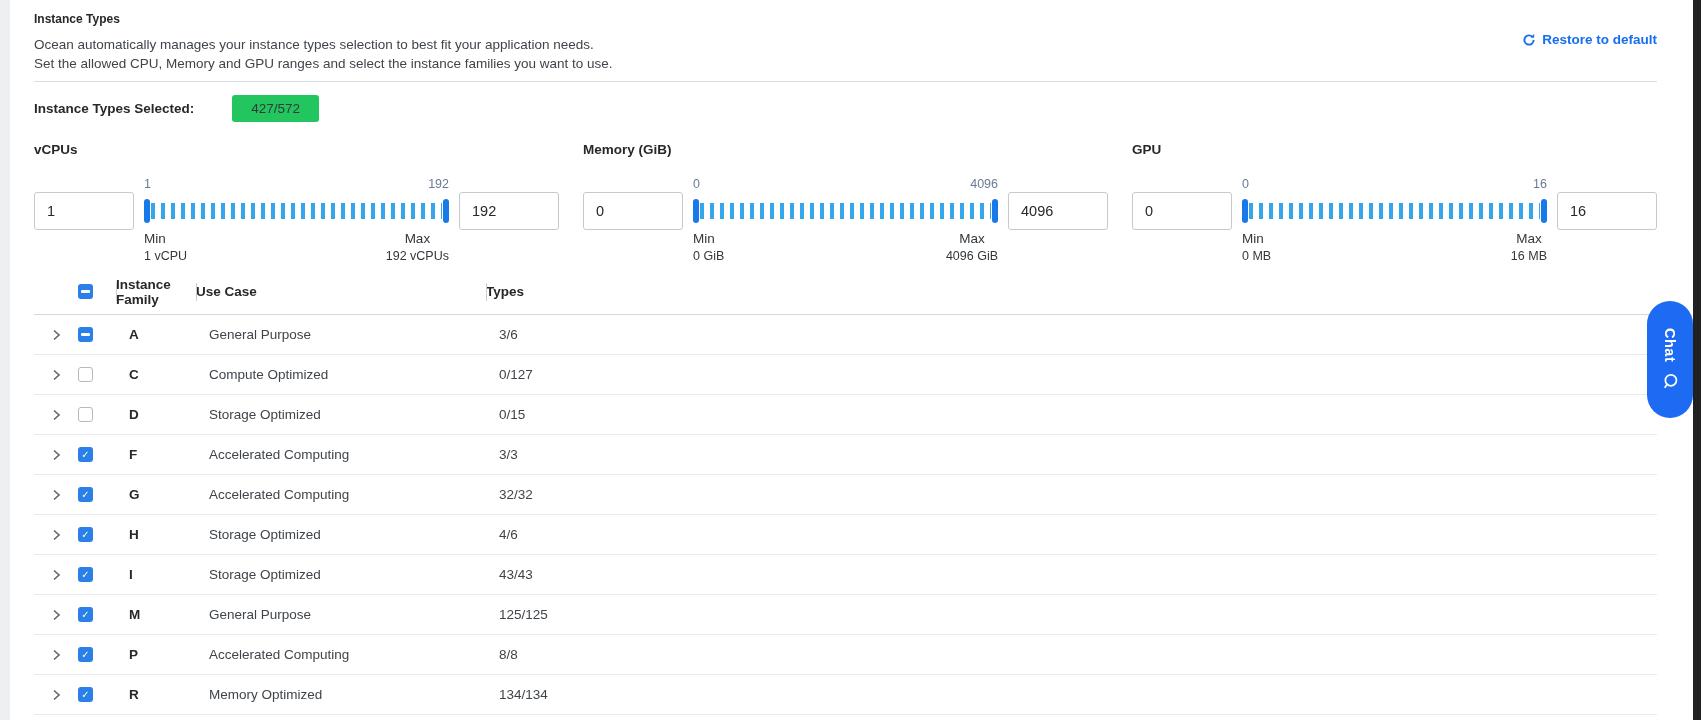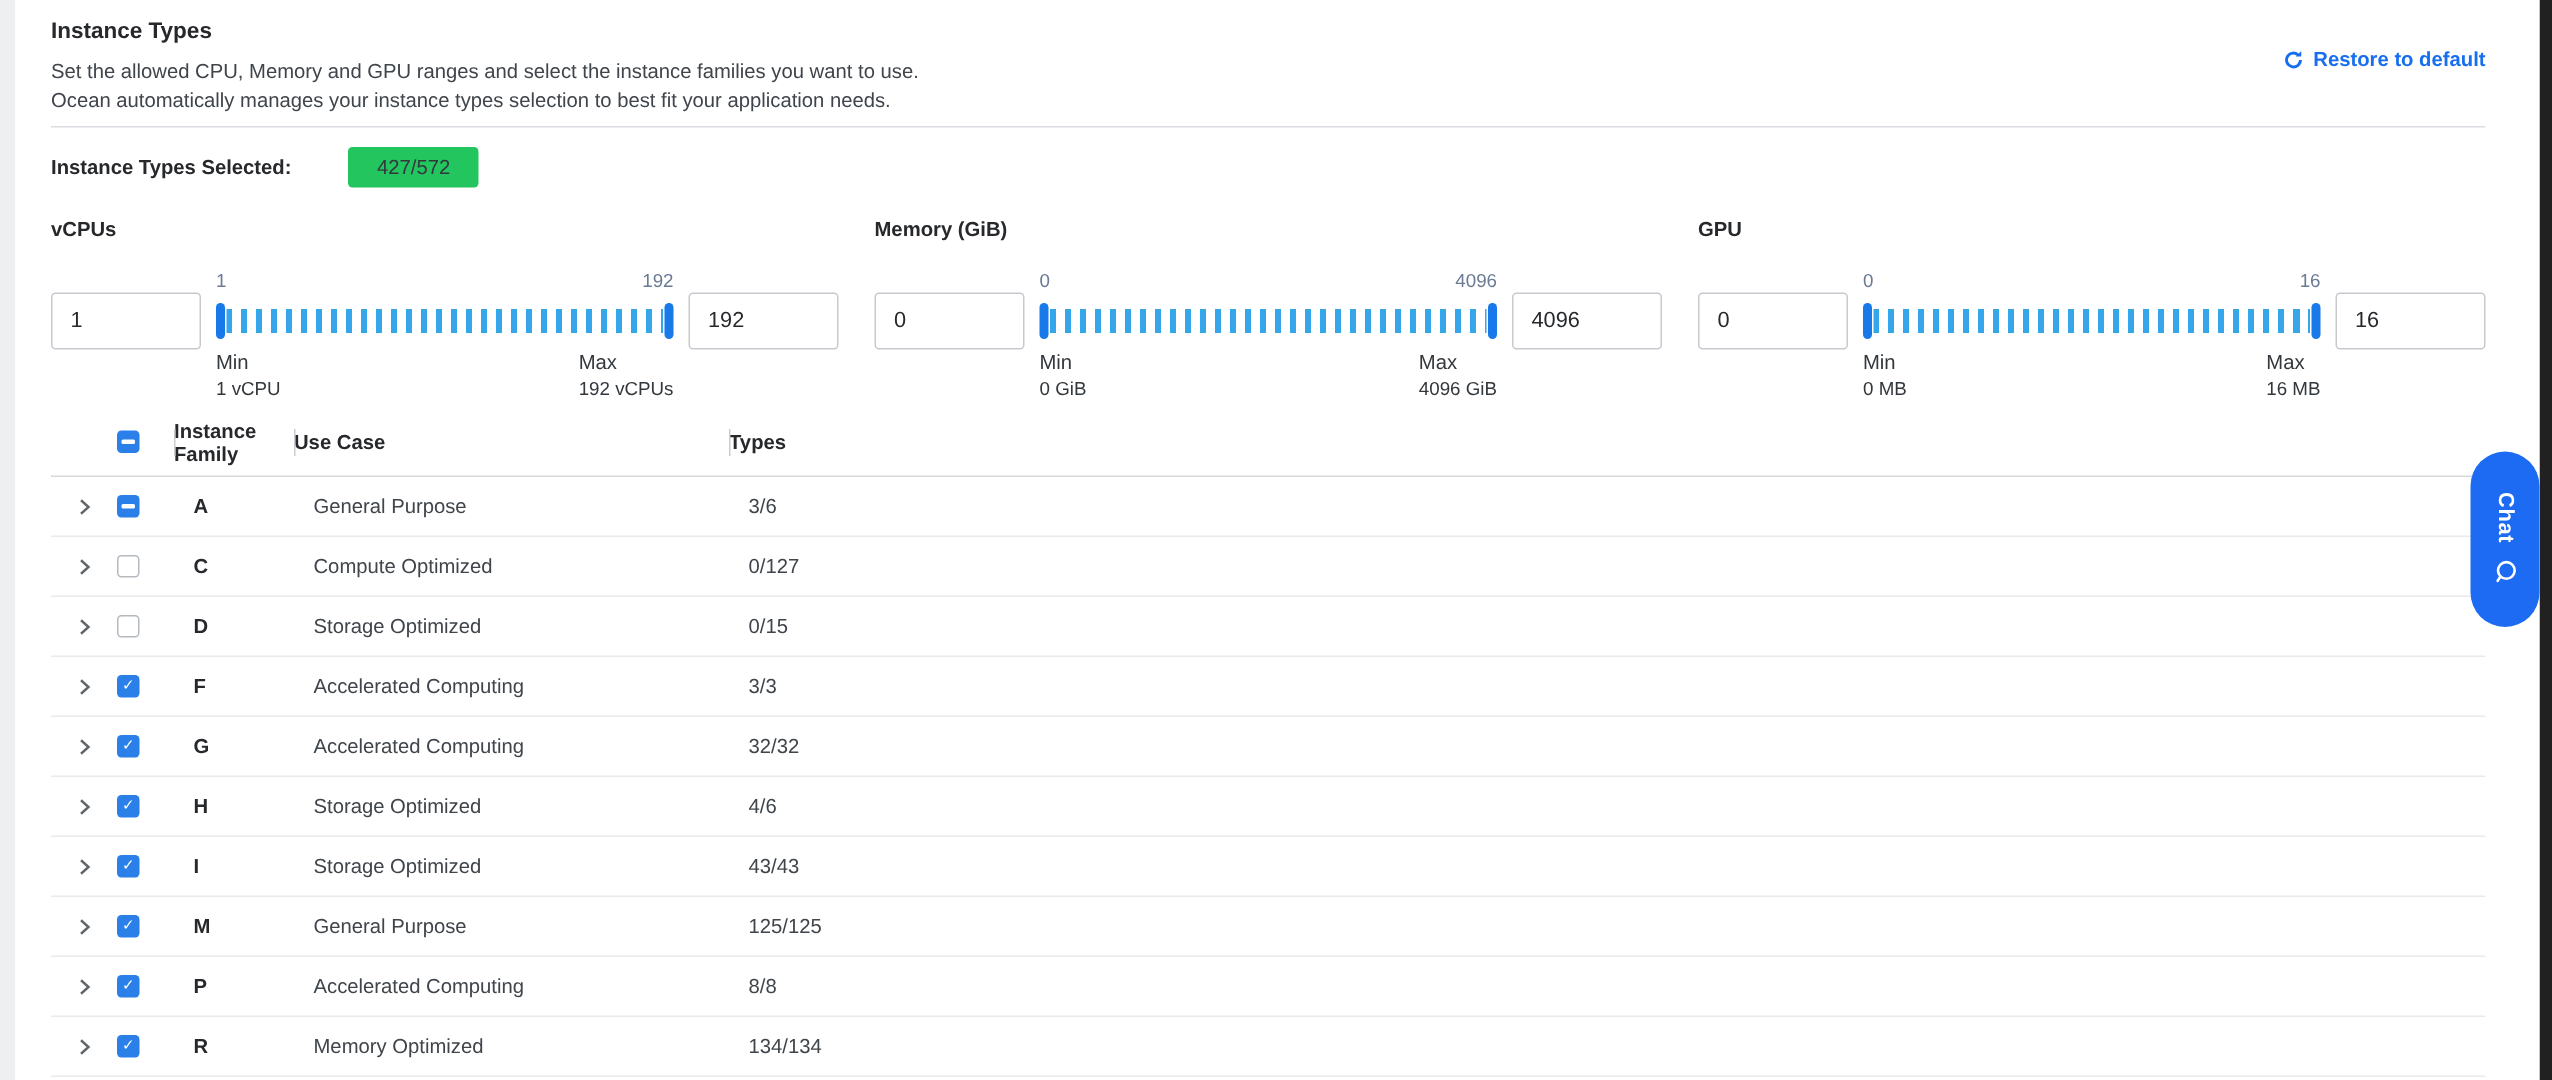--- a/index.html
+++ b/index.html
@@ -7,21 +7,21 @@
   body {
     font-family:"Liberation Sans","DejaVu Sans",sans-serif;
     background:#ffffff; color:#26282b; position:relative;
   }
   .edge-left  { position:absolute; left:0; top:0; bottom:0; width:10px; background:#edeff0; }
   .edge-right { position:absolute; right:0; top:0; bottom:0; width:8px; background:#212121; }
   .page { position:absolute; left:10px; right:8px; top:0; bottom:0; background:#fff; padding:0 36px 0 24px; }
 
   
   .hdr { position:relative; padding-top:12px; padding-bottom:8px; border-bottom:1px solid #dadde1; }
-  .hdr-title { font-size:15px; font-weight:bold; margin-bottom:9px; }
+  .hdr-title { font-size:12px; font-weight:bold; margin-bottom:9px; }
   .hdr-desc  { font-size:13.5px; color:#3f454b; line-height:19px; }
   .restore { position:absolute; right:0; top:32px; display:flex; align-items:center; gap:6px;
              color:#176fef; font-size:13.5px; font-weight:bold; cursor:pointer; text-decoration:none; }
   .restore svg { width:14px; height:14px; }
 
   
   .sel-row { margin-top:12px; display:flex; align-items:center; height:28px;gap:28px; }
   .sel-label { font-size:13.5px; font-weight:bold; }
   .sel-badge { margin-left:10px; background:#22c55e; border-radius:3px; padding:6px 19px;
                font-size:13.5px; color:#33383d; }
@@ -35,21 +35,21 @@
             padding:0 12px; font-size:14.5px; color:#26282b; font-family:inherit; background:#fff; }
   .smiddle { flex:1; margin:0 10px; min-width:0; }
   .stick-labels { display:flex; justify-content:space-between; font-size:12.5px; color:#6b7b95;
                   height:18px; margin-bottom:4px; }
   .strack { position:relative; height:24px; }
   .sticks { position:absolute; left:7px; right:7px; top:4px; bottom:4px;
             background:repeating-linear-gradient(to right,#36a6ea 0 4px,transparent 4px 10px); }
   .shandle { position:absolute; top:0; width:6px; height:24px; border-radius:3px; background:#1879e9; cursor:ew-resize; }
   .shandle.left { left:0; } .shandle.right { right:0; }
   .sminmax { display:flex; justify-content:space-between; margin-top:8px; }
-  .scol-l { text-align:left; } .scol-r { text-align:left; }
+  .scol-l { text-align:left; } .scol-r { text-align:center; }
   .sminmax .big { font-size:13.5px; color:#33383d; }
   .sminmax .sub { font-size:12.5px; color:#33383d; margin-top:3px; }
 
   
   .table { margin-top:6px; }
   .trow { display:grid; grid-template-columns:44px 38px 80px 290px 1fr; align-items:center; }
   .trow.head { height:46px; border-bottom:1px solid #d4d8db; }
   .trow.body-row { height:40px; border-bottom:1px solid #e8eaec; }
   .th { font-size:13.5px; font-weight:bold; color:#26282b; line-height:15px; position:relative; }
   .th.sep::before { content:""; position:absolute; left:0; top:50%; transform:translateY(-50%);
@@ -77,22 +77,22 @@
 </head>
 <body>
 
 <div class="edge-left"></div>
 <div class="edge-right"></div>
 
 <div class="page">
 
   <div class="hdr">
     <div class="hdr-title">Instance Types</div>
+    <div class="hdr-desc">Ocean automatically manages your instance types selection to best fit your application needs.</div>
     <div class="hdr-desc">Set the allowed CPU, Memory and GPU ranges and select the instance families you want to use.</div>
-    <div class="hdr-desc">Ocean automatically manages your instance types selection to best fit your application needs.</div>
     <a class="restore">
       <svg viewBox="0 0 16 16">
         <path d="M13.3 8a5.3 5.3 0 1 1-1.5-3.7" fill="none" stroke="currentColor" stroke-width="2.2"></path>
         <path d="M13.9 1.2v4.1h-4.1z" fill="currentColor"></path>
       </svg>
       <span>Restore to default</span>
     </a>
   </div>
 
   <div class="sel-row">

